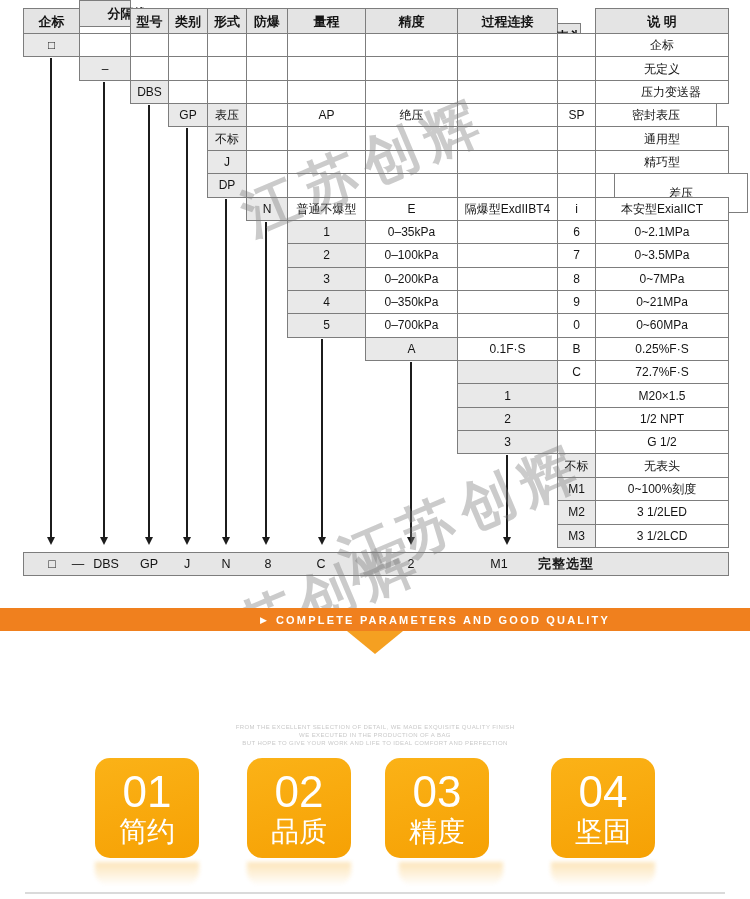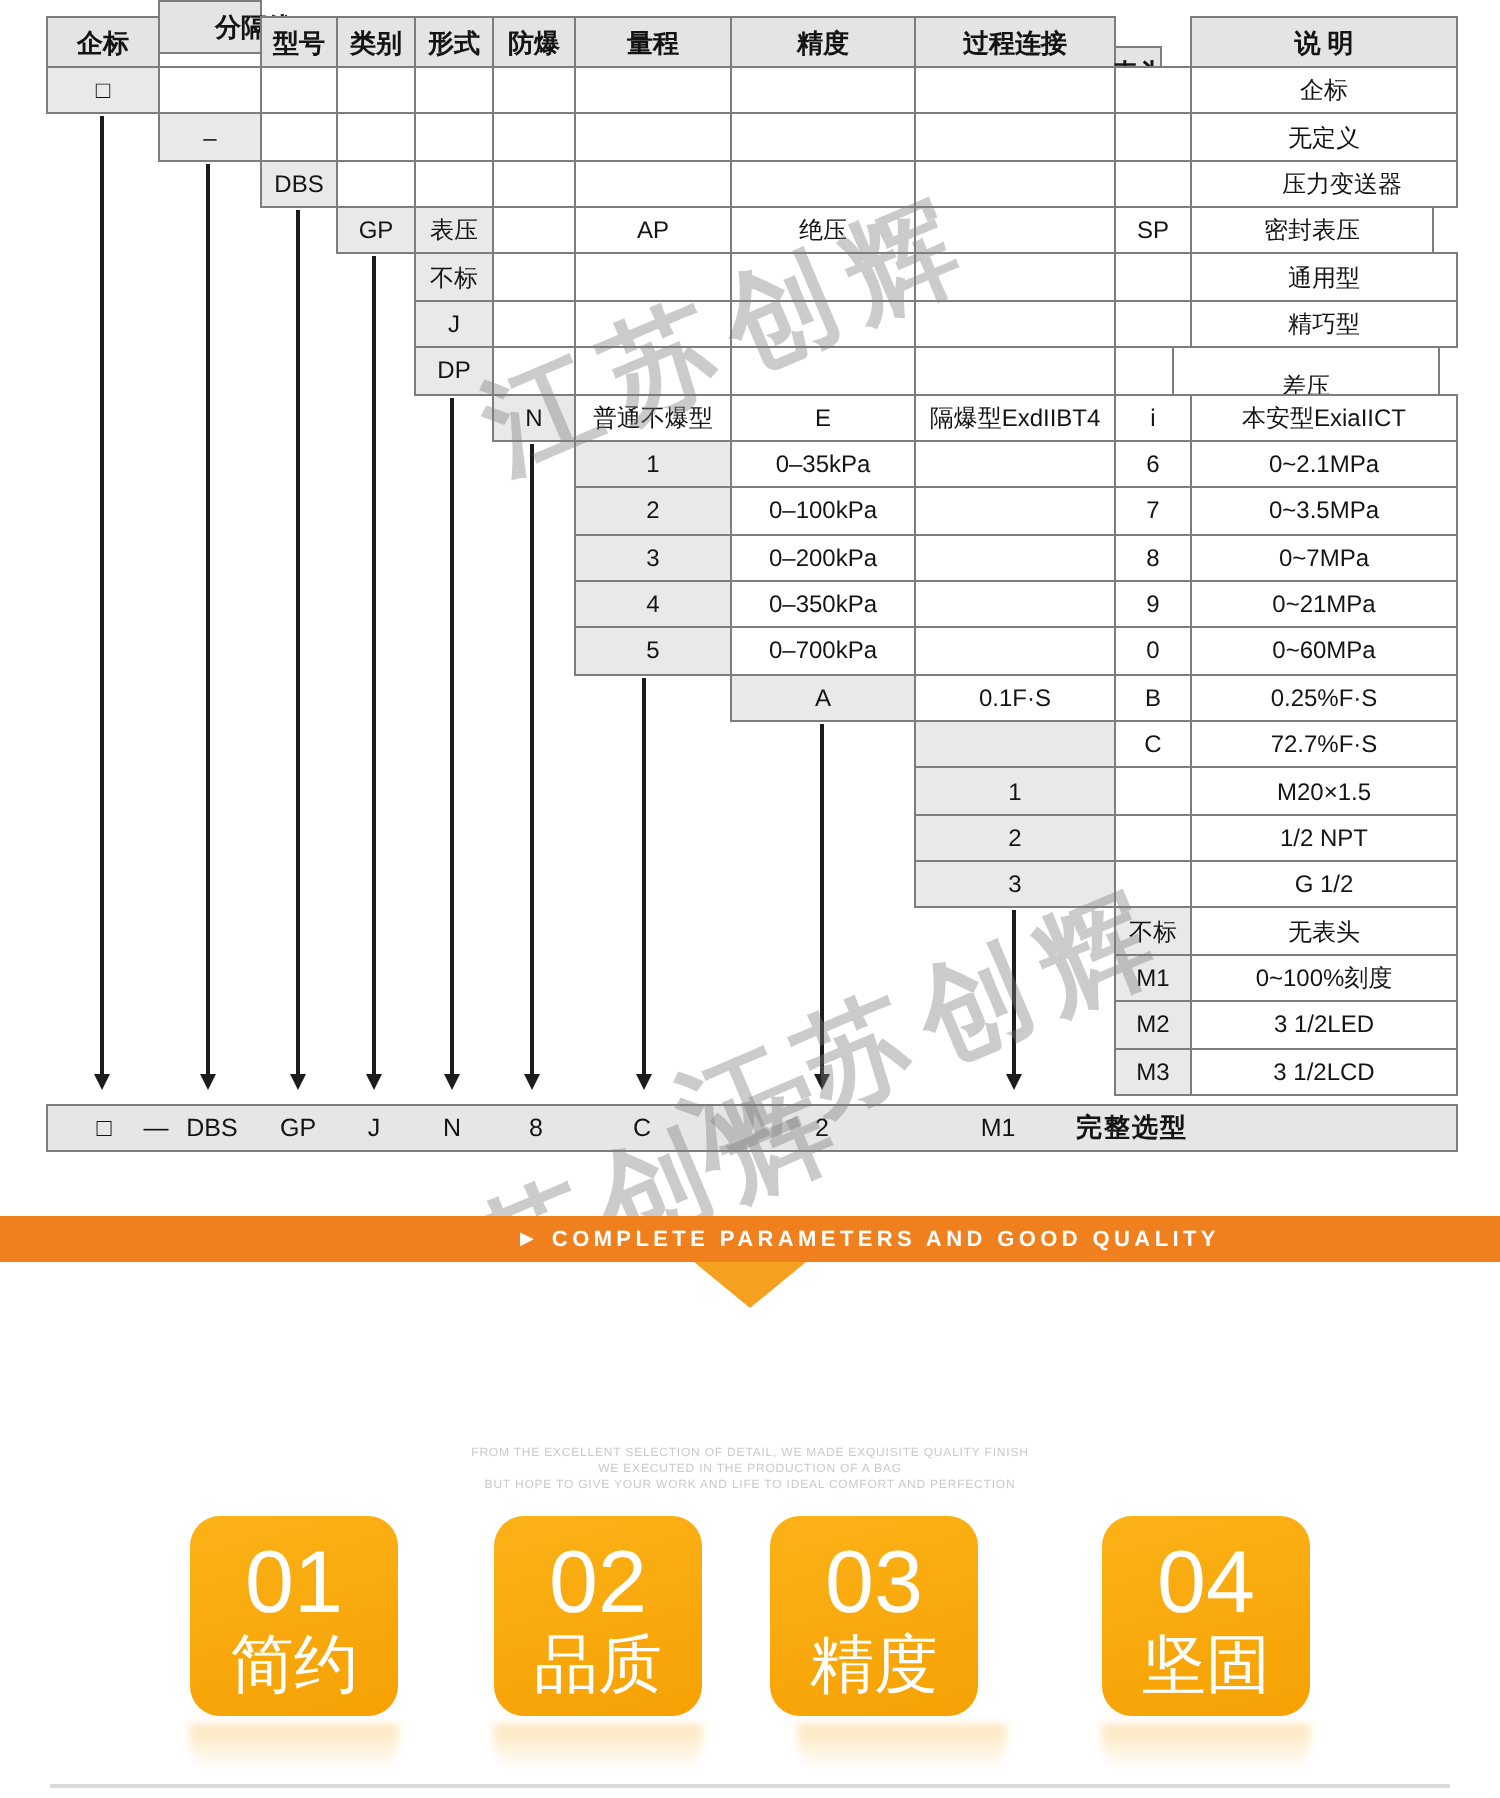--- a/index.html
+++ b/index.html
@@ -50,21 +50,21 @@
   #sec-title { position:absolute; left:0; top:21px; width:750px; text-align:center;
     font-size:38px; font-weight:600; letter-spacing:4px; color:#111; }
   #sec-sub { position:absolute; left:0; top:92px; width:750px; text-align:center;
     font-size:6px; line-height:8px; color:#c9c9c9; letter-spacing:0.4px; }
 
   .badge { position:absolute; top:127px; width:104px; height:100px; border-radius:15px;
     background:linear-gradient(165deg, var(--badge-top,#fbb217), var(--badge-bottom,#f6a104));
     display:flex; flex-direction:column; align-items:center; justify-content:center;
     color:#fff; }
   .badge-num { font-size:44px; line-height:44px; font-weight:400; }
-  .badge-label { font-size:32px; line-height:30px; margin-top:3px; }
+  .badge-label { font-size:28px; line-height:30px; margin-top:3px; }
   .badge-reflect { position:absolute; top:231px; width:104px; height:24px;
     border-radius:0 0 15px 15px; opacity:0.28; filter:blur(2px);
     background:linear-gradient(to bottom, var(--badge-bottom,#f6a104), rgba(255,255,255,0)); }
 
   #divider { position:absolute; left:25px; top:261px; width:700px; height:2px; background:#dadada; }
 </style>
 </head>
 <body>
 
 <div id="stage">
@@ -132,21 +132,21 @@
       <div class="cell" style="left: 365px; top: 149.8px; width: 93px; height: 24.36px;"></div>
       <div class="cell" style="left: 457px; top: 149.8px; width: 101px; height: 24.36px;"></div>
       <div class="cell" style="left: 557px; top: 149.8px; width: 39px; height: 24.36px;"></div>
       <div class="cell" style="left: 595px; top: 149.8px; width: 134px; height: 24.36px;">精巧型</div>
       <div class="cell shaded" style="left: 207px; top: 173.16px; width: 40px; height: 24.36px;">DP</div>
       <div class="cell" style="left: 246px; top: 173.16px; width: 42px; height: 24.36px;"></div>
       <div class="cell" style="left: 287px; top: 173.16px; width: 79px; height: 24.36px;"></div>
       <div class="cell" style="left: 365px; top: 173.16px; width: 93px; height: 24.36px;"></div>
       <div class="cell" style="left: 457px; top: 173.16px; width: 101px; height: 24.36px;"></div>
       <div class="cell" style="left: 557px; top: 173.16px; width: 39px; height: 24.36px;"></div>
-      <div class="cell" style="left: 586px; top: 173.16px; width: 134px; height: 40px;">差压</div>
+      <div class="cell" style="left: 614px; top: 173.16px; width: 134px; height: 40px;">差压</div>
       <div class="cell shaded" style="left: 246px; top: 196.52px; width: 42px; height: 24.36px;">N</div>
       <div class="cell" style="left: 287px; top: 196.52px; width: 79px; height: 24.36px;">普通不爆型</div>
       <div class="cell" style="left: 365px; top: 196.52px; width: 93px; height: 24.36px;">E</div>
       <div class="cell" style="left: 457px; top: 196.52px; width: 101px; height: 24.36px;">隔爆型ExdIIBT4</div>
       <div class="cell" style="left: 557px; top: 196.52px; width: 39px; height: 24.36px;">i</div>
       <div class="cell" style="left: 595px; top: 196.52px; width: 134px; height: 24.36px;">本安型ExiaIICT</div>
       <div class="cell shaded" style="left: 287px; top: 219.88px; width: 79px; height: 24.36px;">1</div>
       <div class="cell" style="left: 365px; top: 219.88px; width: 93px; height: 24.36px;">0–35kPa</div>
       <div class="cell" style="left: 457px; top: 219.88px; width: 101px; height: 24.36px;"></div>
       <div class="cell" style="left: 557px; top: 219.88px; width: 39px; height: 24.36px;">6</div>

